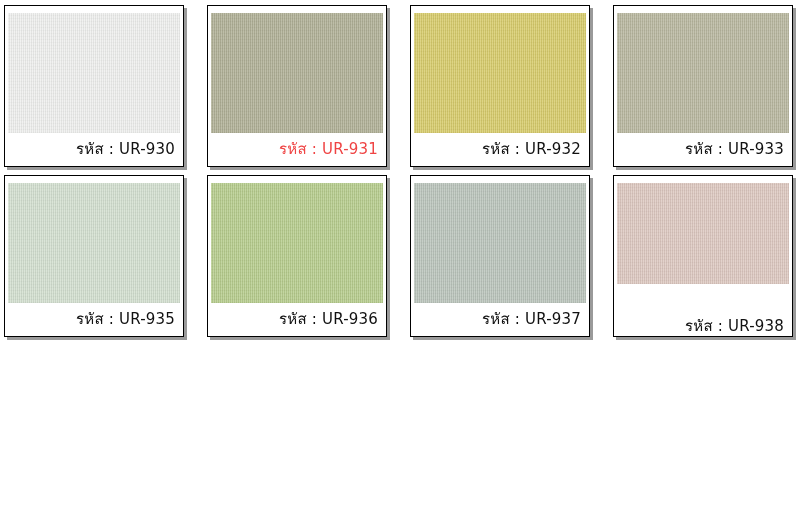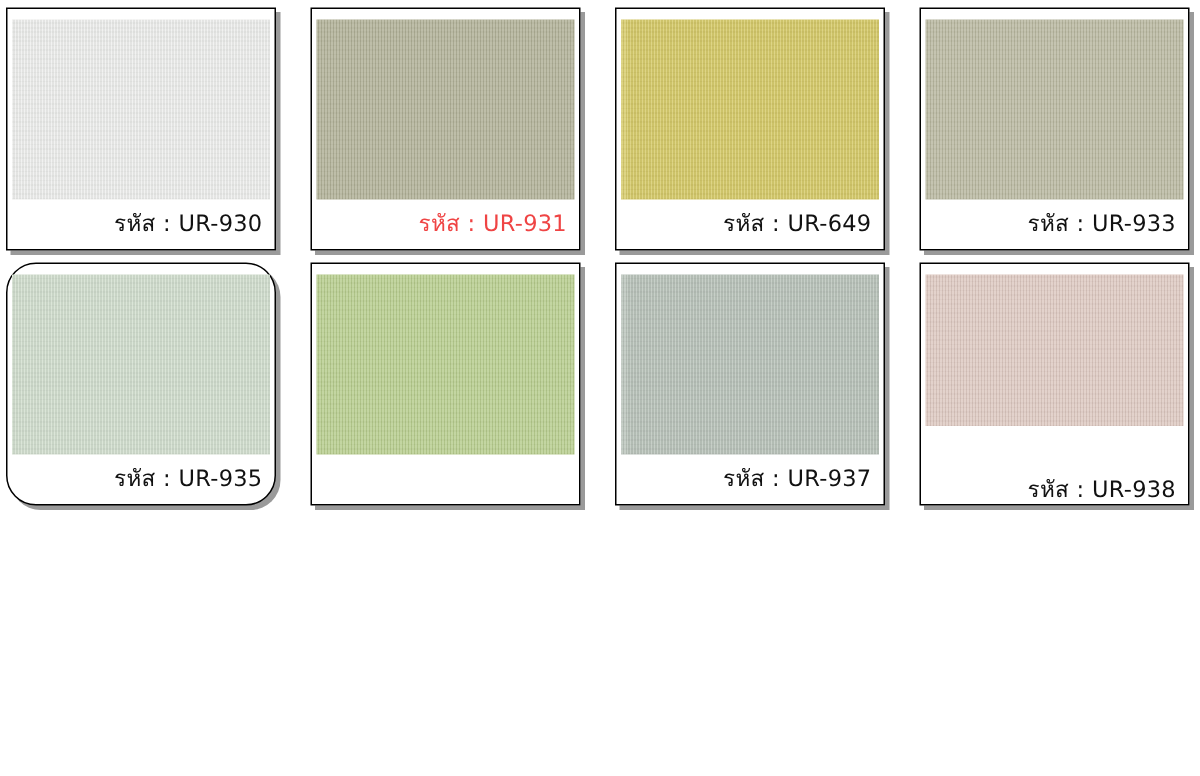--- a/index.html
+++ b/index.html
@@ -98,32 +98,33 @@
     <div class="swatch-card" style="border-color: rgb(0, 0, 0); box-shadow: rgb(154, 154, 154) 3px 3px 0px 0px;">
       <div class="swatch-color" style="background-color: rgb(239, 240, 238);"></div>
       <div class="swatch-caption" style="color: rgb(17, 17, 17);">รหัส : UR-930</div>
     </div>
     <div class="swatch-card" style="border-color: rgb(0, 0, 0); box-shadow: rgb(154, 154, 154) 3px 3px 0px 0px;">
       <div class="swatch-color" style="background-color: rgb(176, 176, 150);"></div>
       <div class="swatch-caption" style="color: #ef4444;">รหัส : UR-931</div>
     </div>
     <div class="swatch-card" style="border-color: rgb(0, 0, 0); box-shadow: rgb(154, 154, 154) 3px 3px 0px 0px;">
       <div class="swatch-color" style="background-color: rgb(215, 203, 106);"></div>
-      <div class="swatch-caption" style="color: rgb(17, 17, 17);">รหัส : UR-649</div>
+      <div class="swatch-caption" style="color: rgb(17, 17, 17);">รหัส : UR-932</div>
     </div>
     <div class="swatch-card" style="border-color: rgb(0, 0, 0); box-shadow: rgb(154, 154, 154) 3px 3px 0px 0px;">
       <div class="swatch-color" style="background-color: rgb(184, 183, 159);"></div>
       <div class="swatch-caption" style="color: rgb(17, 17, 17);">รหัส : UR-933</div>
     </div>
-    <div class="swatch-card" style="border-color: rgb(0, 0, 0); box-shadow: rgb(154, 154, 154) 3px 3px 0px 0px; border-radius: 20px;">
+    <div class="swatch-card" style="border-color: rgb(0, 0, 0); box-shadow: rgb(154, 154, 154) 3px 3px 0px 0px;">
       <div class="swatch-color" style="background-color: rgb(211, 223, 208);"></div>
       <div class="swatch-caption" style="color: rgb(17, 17, 17);">รหัส : UR-935</div>
     </div>
     <div class="swatch-card" style="border-color: rgb(0, 0, 0); box-shadow: rgb(154, 154, 154) 3px 3px 0px 0px;">
       <div class="swatch-color" style="background-color: rgb(182, 204, 140);"></div>
+      <div class="swatch-caption" style="color: rgb(17, 17, 17);">รหัส : UR-936</div>
     </div>
     <div class="swatch-card" style="border-color: rgb(0, 0, 0); box-shadow: rgb(154, 154, 154) 3px 3px 0px 0px;">
       <div class="swatch-color" style="background-color: rgb(186, 196, 187);"></div>
       <div class="swatch-caption" style="color: rgb(17, 17, 17);">รหัส : UR-937</div>
     </div>
     <div class="swatch-card" style="border-color: rgb(0, 0, 0); box-shadow: rgb(154, 154, 154) 3px 3px 0px 0px;">
       <div class="swatch-color" style="background-color: rgb(221, 200, 192);"></div>
       <div class="swatch-caption" style="color: rgb(17, 17, 17); margin-top: 32px;">รหัส : UR-938</div>
     </div>
     <div class="swatch-card card-empty"></div>

